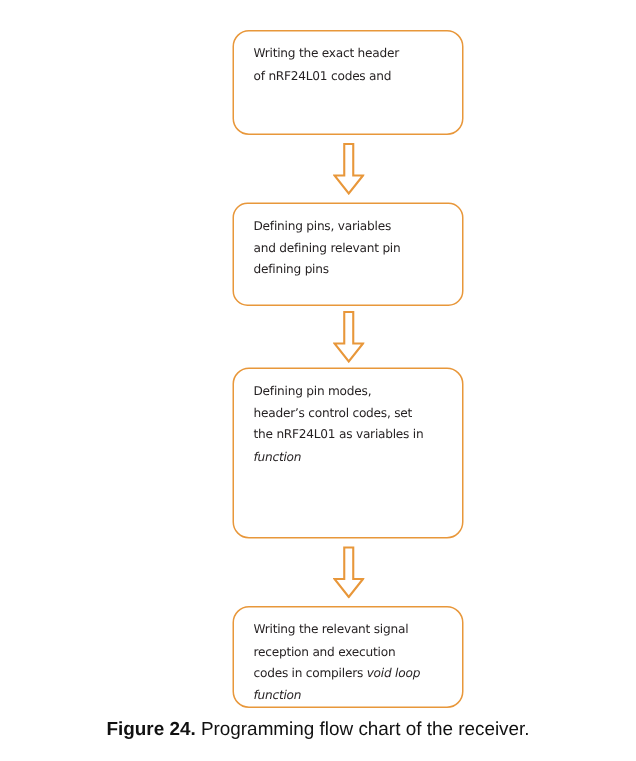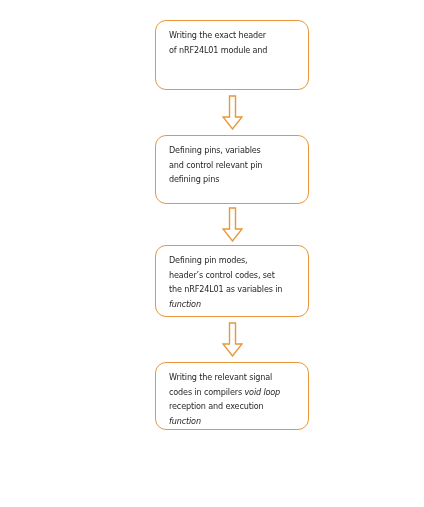--- a/index.html
+++ b/index.html
@@ -50,22 +50,22 @@
     display: block;
     white-space: nowrap;
   }
 
   .flow-node .it {
     font-style: italic;
   }
 
   
   .node-h3 { height: 70px; }
-  .node-h3b { height: 69px; }
-  .node-h5 { height: 72px; }
+  .node-h3b { height: 69px; border-radius: 10px; }
+  .node-h5 { height: 114px; }
   .node-h4 { height: 68px; }
 
   
   .arrow-wrap {
     width: 154px;
     display: flex;
     justify-content: center;
     align-items: center;
   }
   .arrow-gap-1 { height: 45px; }
@@ -98,32 +98,32 @@
 </style>
 </head>
 <body>
 
 <div id="figure-root">
 
   <div class="flow-column">
 
     <div class="flow-node node-h3">
         <span class="line"><span>Writing the exact header</span></span>
-        <span class="line"><span>of nRF24L01 module and</span></span>
+        <span class="line"><span>of nRF24L01 codes and</span></span>
       </div>
 
     <div class="arrow-wrap arrow-gap-1">
       <svg class="arrow-down" width="21" height="35" viewBox="0 0 21 35">
         <polygon points="7.5,1 13.5,1 13.5,22 20,22 10.5,34 1,22 7.5,22" fill="#ffffff" stroke="#E8973A" stroke-width="1.4" stroke-linejoin="miter"></polygon>
       </svg>
     </div>
 
     <div class="flow-node node-h3b">
         <span class="line"><span>Defining pins, variables</span></span>
-        <span class="line"><span>and control relevant pin</span></span>
+        <span class="line"><span>and defining relevant pin</span></span>
         <span class="line"><span>defining pins</span></span>
       </div>
 
     <div class="arrow-wrap arrow-gap-2">
       <svg class="arrow-down" width="21" height="35" viewBox="0 0 21 35">
         <polygon points="7.5,1 13.5,1 13.5,22 20,22 10.5,34 1,22 7.5,22" fill="#ffffff" stroke="#E8973A" stroke-width="1.4" stroke-linejoin="miter"></polygon>
       </svg>
     </div>
 
     <div class="flow-node node-h5">
@@ -134,21 +134,24 @@
       </div>
 
     <div class="arrow-wrap arrow-gap-3">
       <svg class="arrow-down" width="21" height="35" viewBox="0 0 21 35">
         <polygon points="7.5,1 13.5,1 13.5,22 20,22 10.5,34 1,22 7.5,22" fill="#ffffff" stroke="#E8973A" stroke-width="1.4" stroke-linejoin="miter"></polygon>
       </svg>
     </div>
 
     <div class="flow-node node-h4">
         <span class="line"><span>Writing the relevant signal</span></span>
+        <span class="line"><span>reception and execution</span></span>
         <span class="line"><span>codes in compilers </span><span class="it">void loop</span></span>
-        <span class="line"><span>reception and execution</span></span>
         <span class="line"><span class="it">function</span></span>
       </div>
 
   </div>
 
+  <div class="caption">
+    <span class="cap-label">Figure 24.</span><span>&nbsp;</span><span class="cap-text">Programming flow chart of the receiver.</span>
+  </div>
 
 </div>
 
 </body></html>

